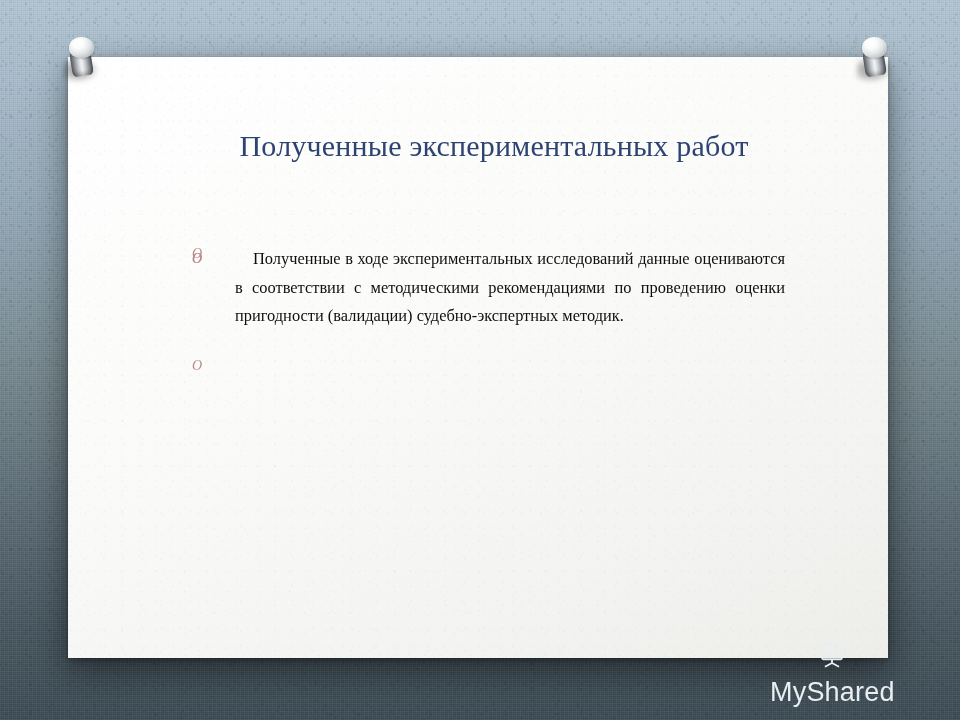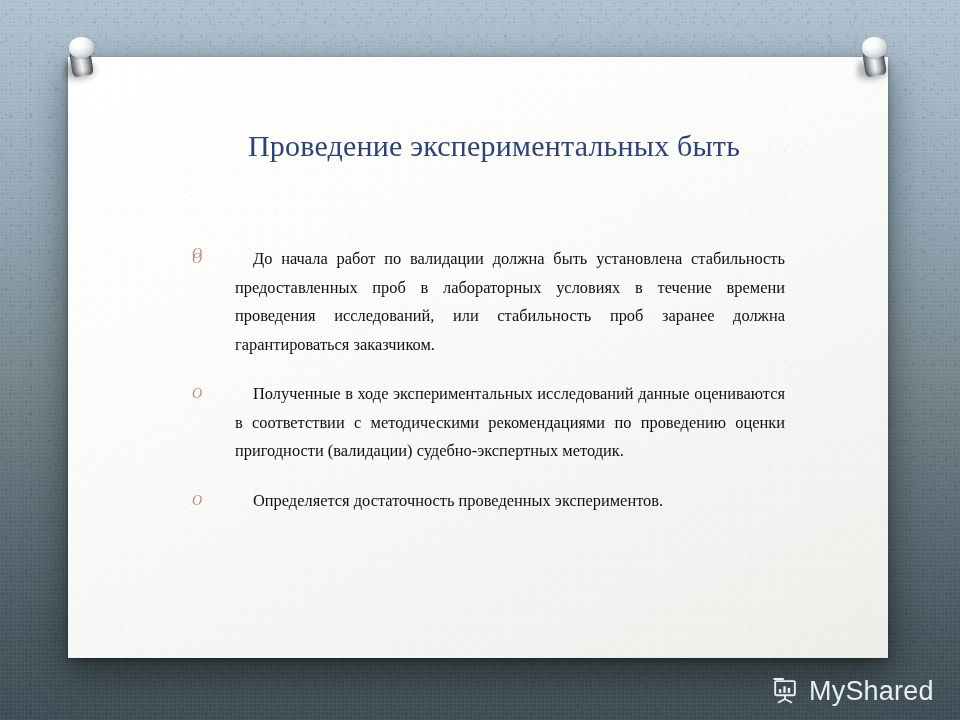--- a/index.html
+++ b/index.html
@@ -159,20 +159,21 @@
     color: #b98a8a;
   }
 
   
   #watermark {
     position: absolute;
     left: 770px; bottom: 14px;
     display: flex;
     align-items: center;
     gap: 9px;
+    flex-direction: column;
   }
   #watermark-icon { width: 30px; height: 30px; display: block; }
   #watermark-text {
     font-family: "Liberation Sans", "DejaVu Sans", sans-serif;
     font-size: 27px;
     font-weight: 400;
     color: #e9eef0;
     letter-spacing: .2px;
     line-height: 1;
   }
@@ -181,41 +182,39 @@
 <body>
 
 <div id="backdrop">
   <div id="backdrop-texture"></div>
   <div id="backdrop-speckle"></div>
 </div>
 
 <div id="slide">
   <div id="slide-grain"></div>
 
-  <h1 id="slide-title">Проведение экспериментальных быть</h1>
+  <h1 id="slide-title">Полученные экспериментальных работ</h1>
 
   <div id="body">
 
     <p class="bullet-item">
       <span class="bullet-marker">O</span>
     </p>
 
     <p class="bullet-item">
       <span class="bullet-marker">O</span>
-      <span>До начала работ по валидации должна быть установлена стабильность предоставленных проб в лабораторных условиях в течение времени проведения исследований, или стабильность проб заранее должна гарантироваться заказчиком.</span>
     </p>
 
     <p class="bullet-item">
       <span class="bullet-marker">O</span>
       <span>Полученные в ходе экспериментальных исследований данные оцениваются в соответствии с методическими рекомендациями по проведению оценки пригодности (валидации) судебно-экспертных методик.</span>
     </p>
 
     <p class="bullet-item no-justify">
       <span class="bullet-marker">O</span>
-      <span>Определяется достаточность проведенных экспериментов.</span>
     </p>
 
   </div>
 </div>
 
 <div class="pin" id="pin-left">
   <div class="pin-shadow"></div>
   <div class="pin-shaft"></div>
   <div class="pin-head"></div>
 </div>

